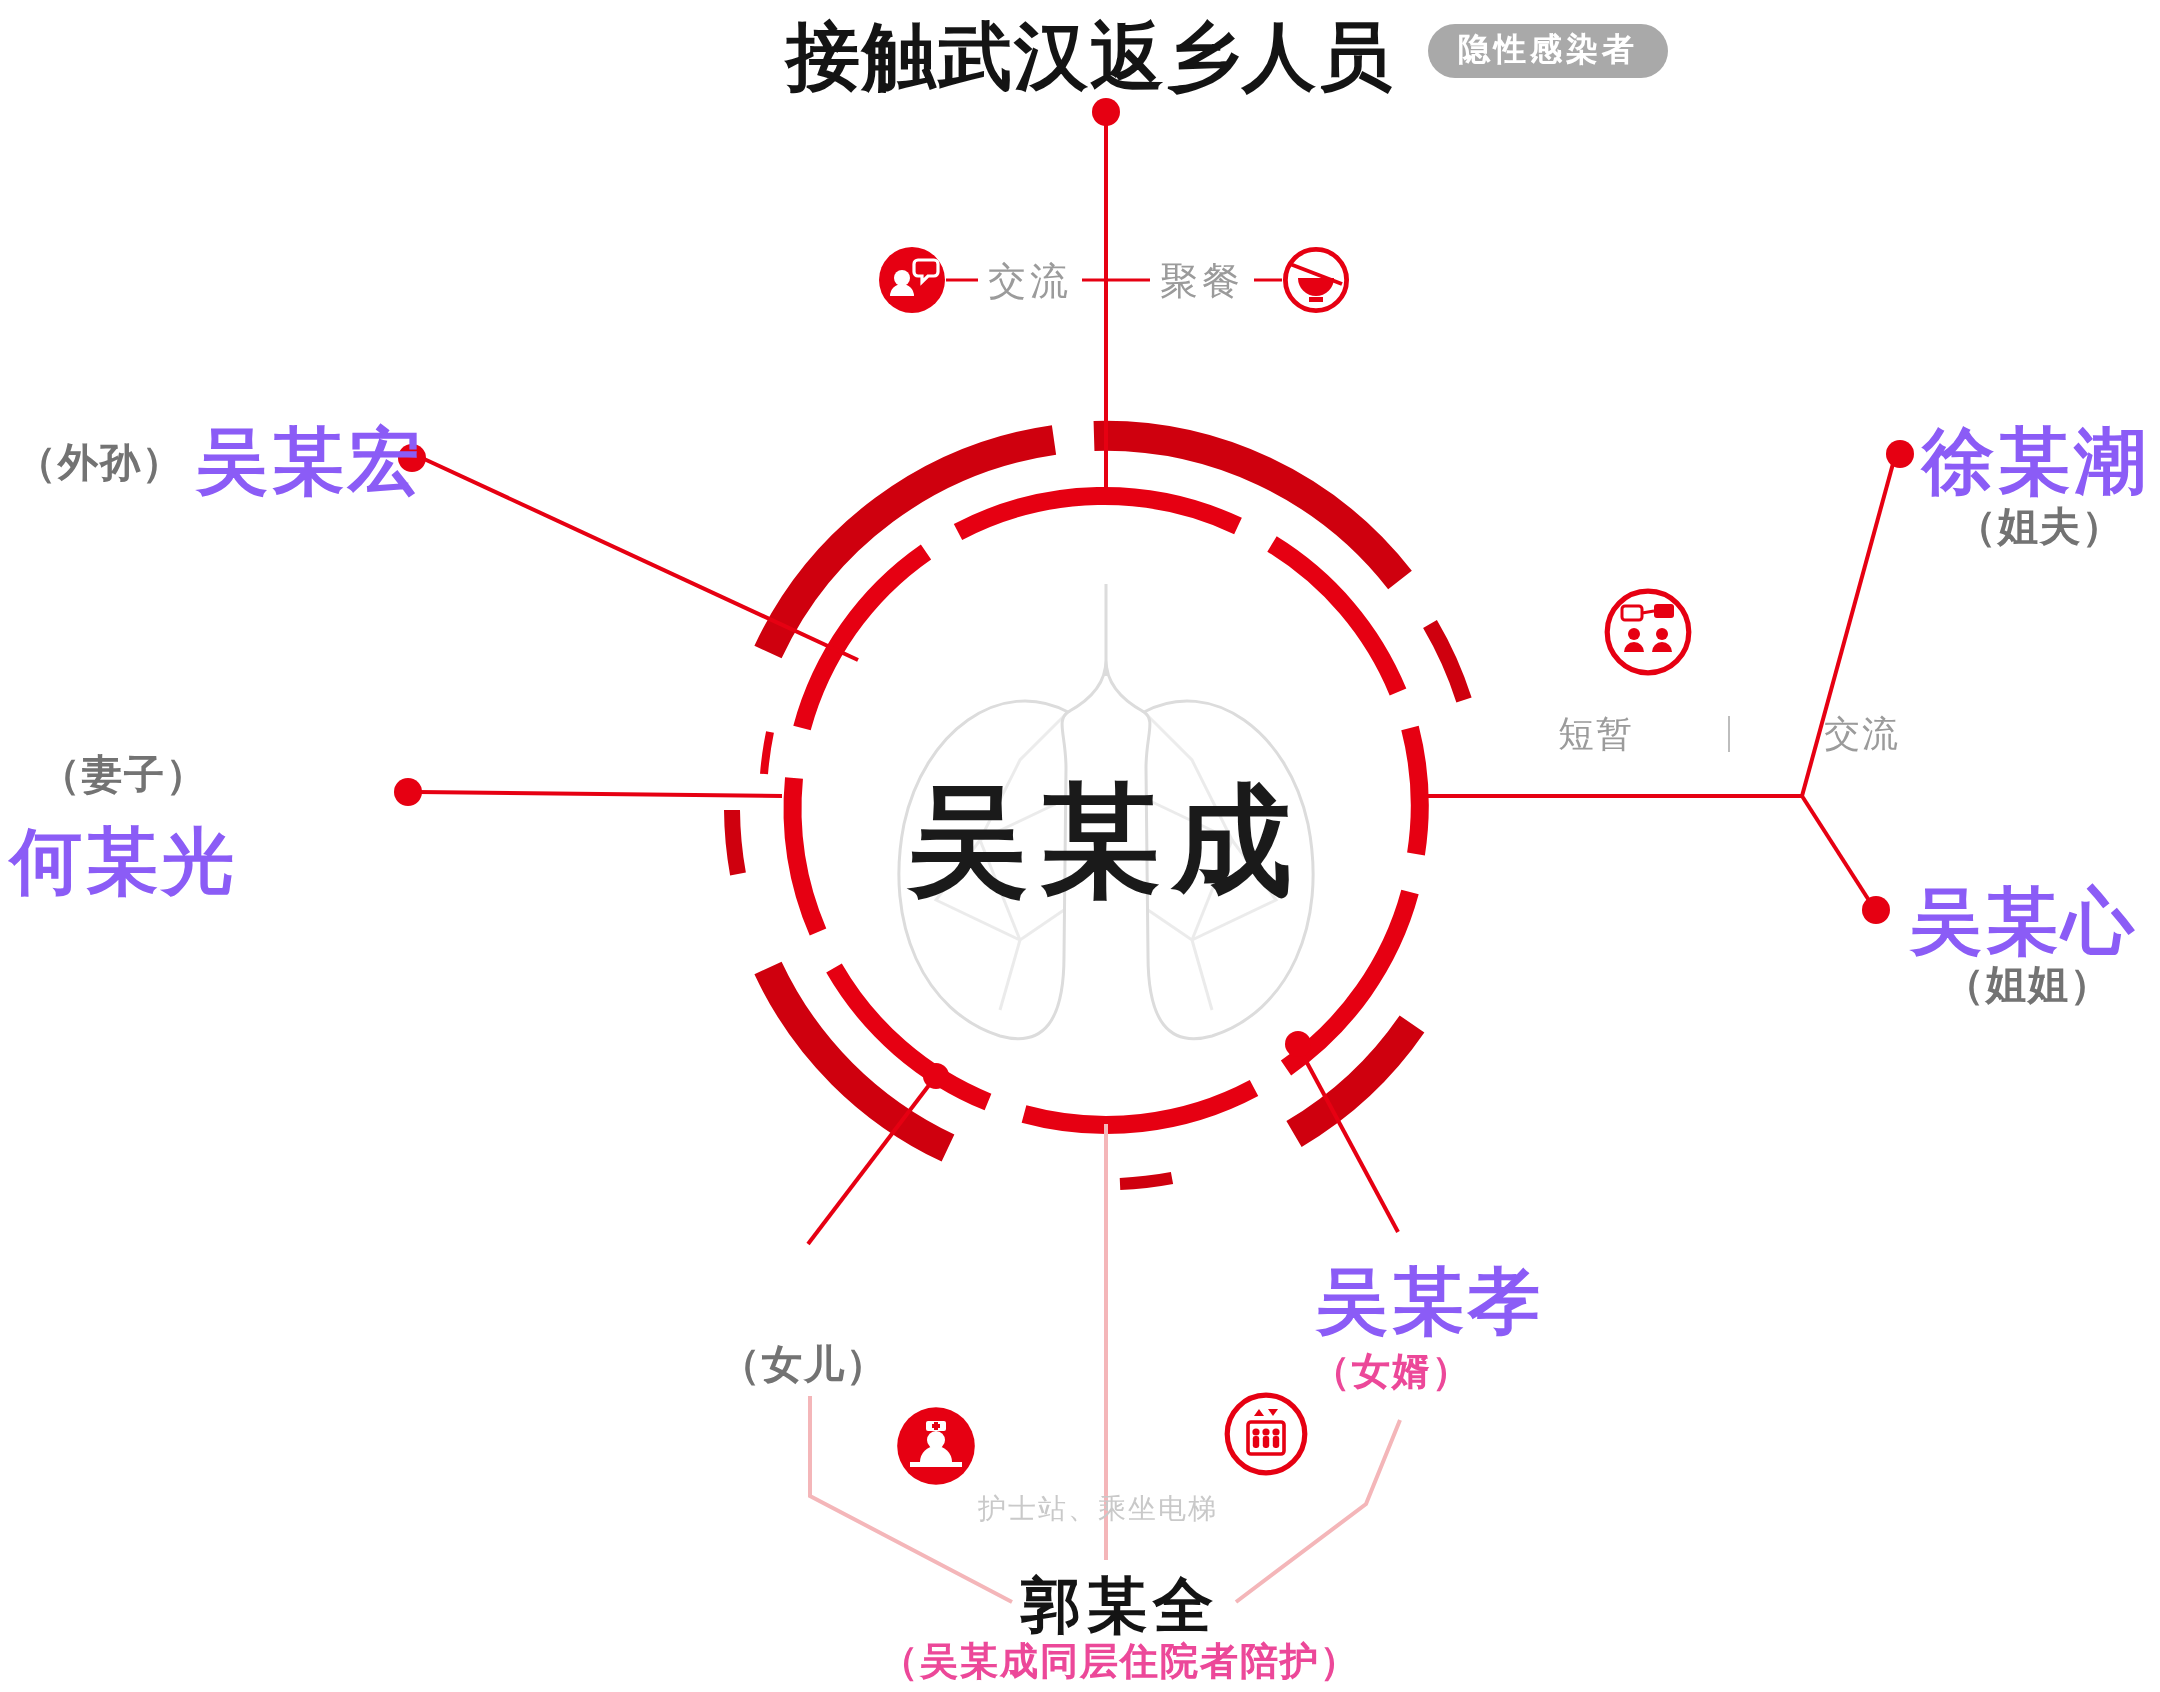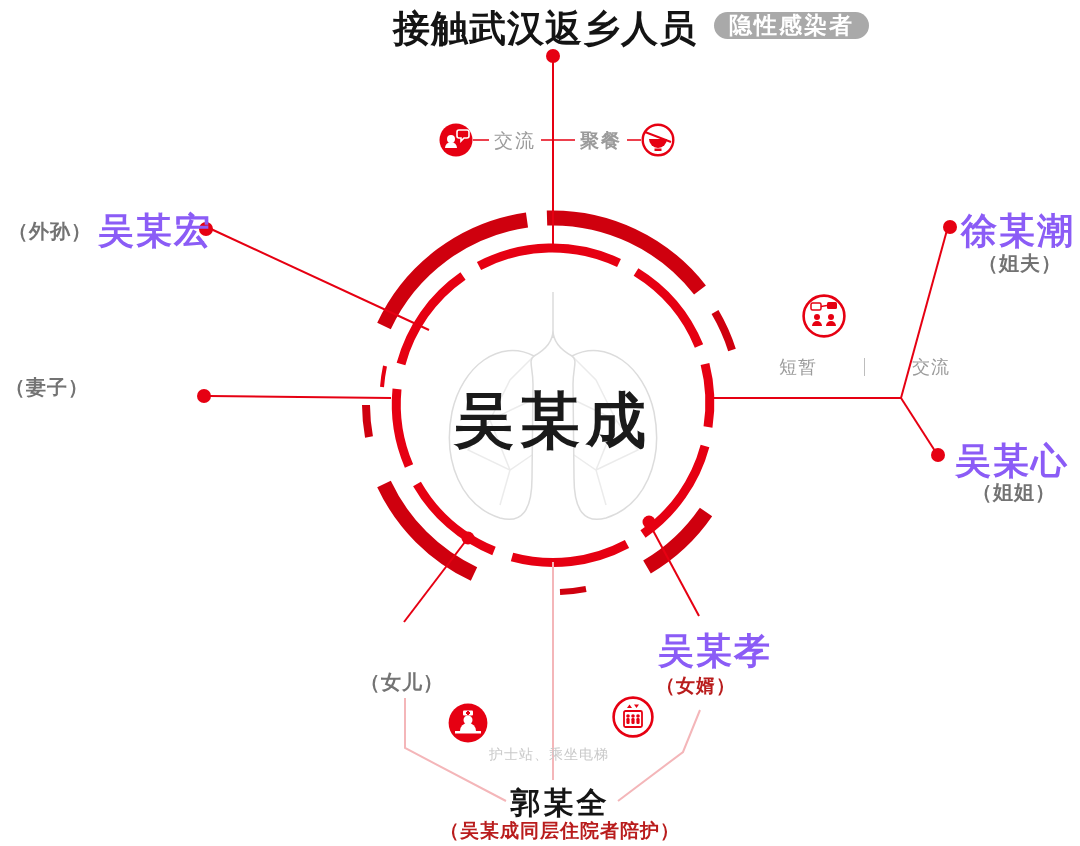--- a/index.html
+++ b/index.html
@@ -5,22 +5,22 @@
   * { margin:0; padding:0; box-sizing:border-box; }
   html,body { background:#fff; }
   body { font-family:"Liberation Sans", sans-serif; }
   .canvas{ position:relative; width:1080px; height:846px; background:#fff; overflow:hidden; }
   .layer{ position:absolute; left:0; top:0; z-index:1; }
   .abs{ position:absolute; z-index:3; }
   .title{ font-size:37px; font-weight:900; color:#141414; letter-spacing:1px; white-space:nowrap; }
   .name-lg{ font-size:36px; font-weight:900; color:#8b5cf6; letter-spacing:2px; white-space:nowrap; }
   .name-md{ font-size:30px; font-weight:900; color:#141414; letter-spacing:3px; white-space:nowrap; }
   .rel{ font-size:20px; font-weight:700; color:#737373; letter-spacing:1px; white-space:nowrap; }
-  .rel-sm{ font-size:19px; font-weight:700; color:#b91c1c; letter-spacing:1px; white-space:nowrap;font-family:Liberation Serif, serif; }
-  .badge{ display:inline-block; background:#a9a9a9; color:#fff; font-size:23px; font-weight:700;
+  .rel-sm{ font-size:19px; font-weight:700; color:#ec4899; letter-spacing:1px; white-space:nowrap;font-family:Liberation Serif, serif; }
+  .badge{ display:inline-block; background:#a9a9a9; color:#fff; font-size:16px; font-weight:700;
           line-height:27px; padding:0 15px; border-radius:15px; letter-spacing:2px; white-space:pre; }
   .linklabel{ font-size:19px; color:#9b9b9b; background:#fff; padding:0 5px; letter-spacing:2px; white-space:nowrap; }
   .row{ display:flex; align-items:center; gap:6px; }
   .center-name{ font-size:60px; font-weight:900; color:#1a1a1a; letter-spacing:6px; text-align:center; white-space:nowrap; }
   .ctr{ text-align:center; }
   .note{ font-size:14px; color:#c9c9c9; letter-spacing:1px; white-space:nowrap; }
   .vdiv{ display:inline-block; width:1px; height:18px; background:#bdbdbd; margin:0 7px; }
   .brief{ font-size:18px; color:#9b9b9b; letter-spacing:1px; display:flex; align-items:center;gap:40px; }
 </style>
 </head>
@@ -100,38 +100,39 @@
 
   <div class="abs" style="left:439px; top:123px;">
     <svg width="34" height="34" viewBox="-17 -17 34 34">
       <circle r="16.5" fill="#e60012"></circle>
       <circle cx="-5" cy="-1" r="4" fill="#fff"></circle>
       <path d="M-11,8 a6,6 0 0 1 12,0 z" fill="#fff"></path>
       <path d="M3,-10 h8 a2,2 0 0 1 2,2 v4 a2,2 0 0 1 -2,2 h-3 l-3,3 v-3 h-2 a2,2 0 0 1 -2,-2 v-4 a2,2 0 0 1 2,-2 z" fill="none" stroke="#fff" stroke-width="1.6"></path>
     </svg>
   </div>
   <span class="abs linklabel" style="left:489px; top:128px;">交流</span>
-  <span class="abs linklabel" style="left:575px; top:128px;font-weight:bold;">聚餐</span>
+  <span class="abs linklabel" style="left:575px; top:128px;">聚餐</span>
   <div class="abs" style="left:641px; top:123px;">
     <svg width="34" height="34" viewBox="-17 -17 34 34">
       <circle r="15.3" fill="#fff" stroke="#e60012" stroke-width="2.4"></circle>
       <path d="M-9,-1 a9,9 0 0 0 18,0 z" fill="#e60012"></path>
       <rect x="-3.5" y="8.5" width="7" height="2.5" fill="#e60012"></rect>
       <line x1="-13" y1="-8" x2="13" y2="2" stroke="#e60012" stroke-width="2"></line>
     </svg>
   </div>
 
   <div class="abs center-name" style="left:403px; top:381px; width:300px;">吴某成</div>
 
   <div class="abs row" style="left:8px; top:207px;">
     <span class="rel">（外孙）</span>
     <span class="name-lg">吴某宏</span>
   </div>
   <div class="abs row" style="left:5px; top:374px;flex-direction:column;">
     <span class="rel">（妻子）</span>
+    <span class="name-lg">何某光</span>
   </div>
 
   <span class="abs name-lg" style="left:961px; top:207px;">徐某潮</span>
   <span class="abs rel ctr" style="left:961px; top:250px; width:118px; display:inline-block;">（姐夫）</span>
 
   <div class="abs" style="left:802px; top:294px;">
     <svg width="44" height="44" viewBox="-22 -22 44 44">
       <circle r="20.4" fill="#fff" stroke="#e60012" stroke-width="2.6"></circle>
       <circle cx="-7" cy="1" r="3" fill="#e60012"></circle>
       <path d="M-12,10 a5,5 0 0 1 10,0 z" fill="#e60012"></path>

